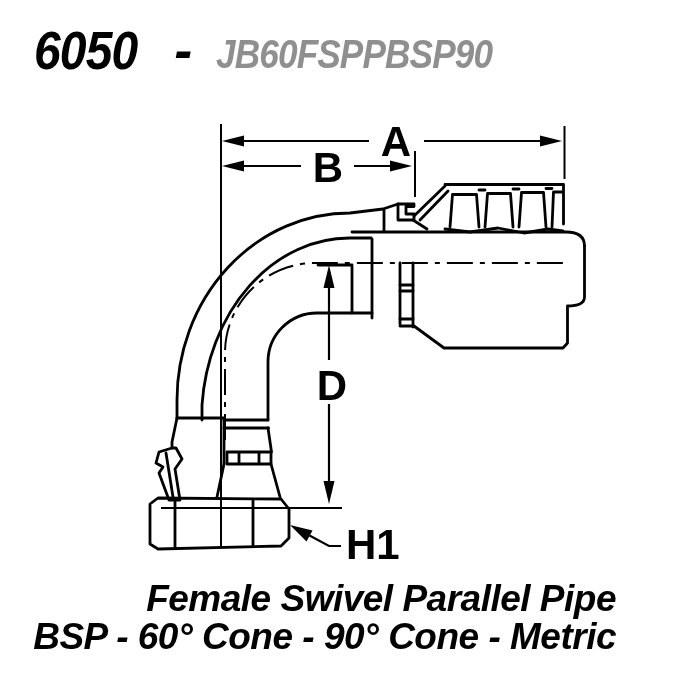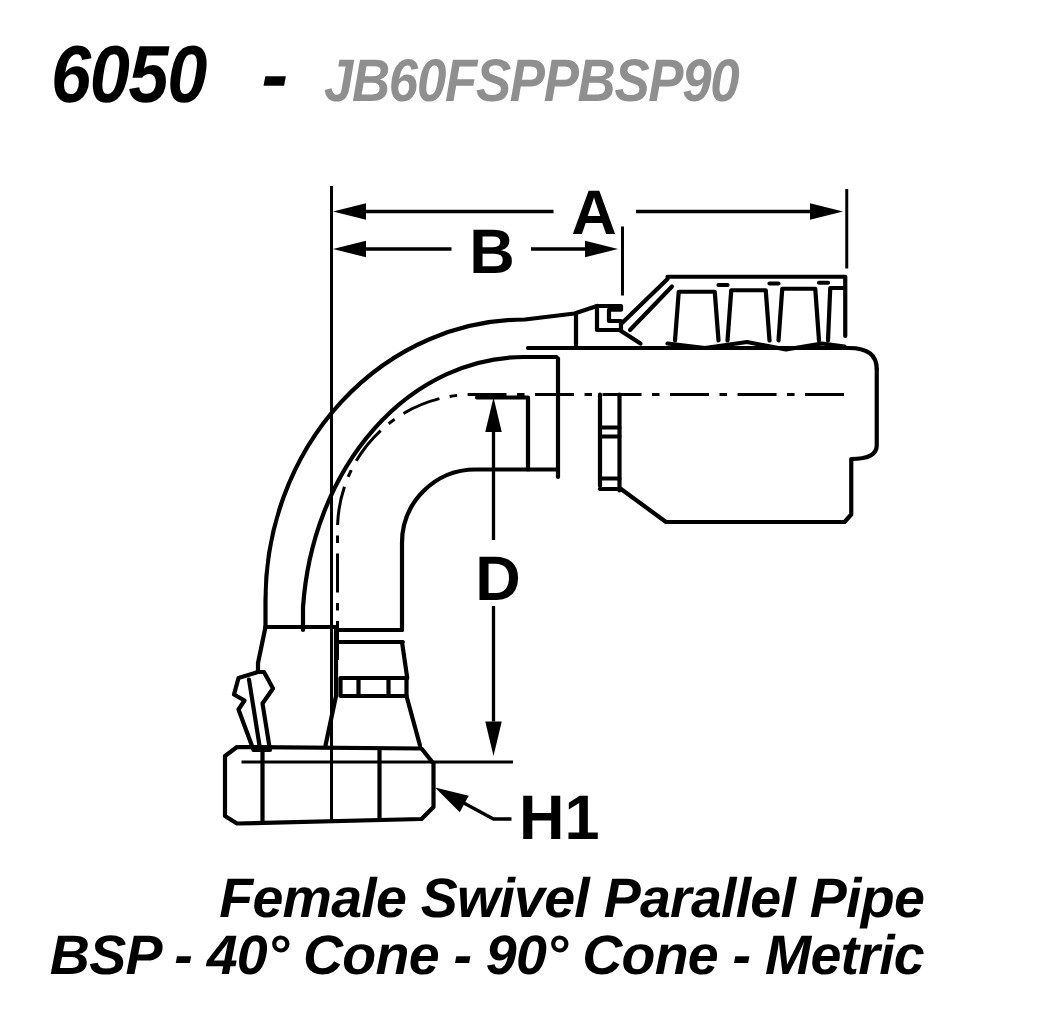--- a/index.html
+++ b/index.html
@@ -117,16 +117,16 @@
     <g>
       <text x="396" y="156" text-anchor="middle">A</text>
       <text x="328" y="182" text-anchor="middle">B</text>
       <text x="332" y="400" text-anchor="middle">D</text>
       <text x="346" y="559" text-anchor="start">H1</text>
     </g>
   </svg>
 
   <div class="caption">
     <div>Female Swivel Parallel Pipe</div>
-    <div>BSP - 40° Cone - 90° Cone - Metric</div>
+    <div>BSP - 60° Cone - 90° Cone - Metric</div>
   </div>
 
 </div>
 
 </body></html>

